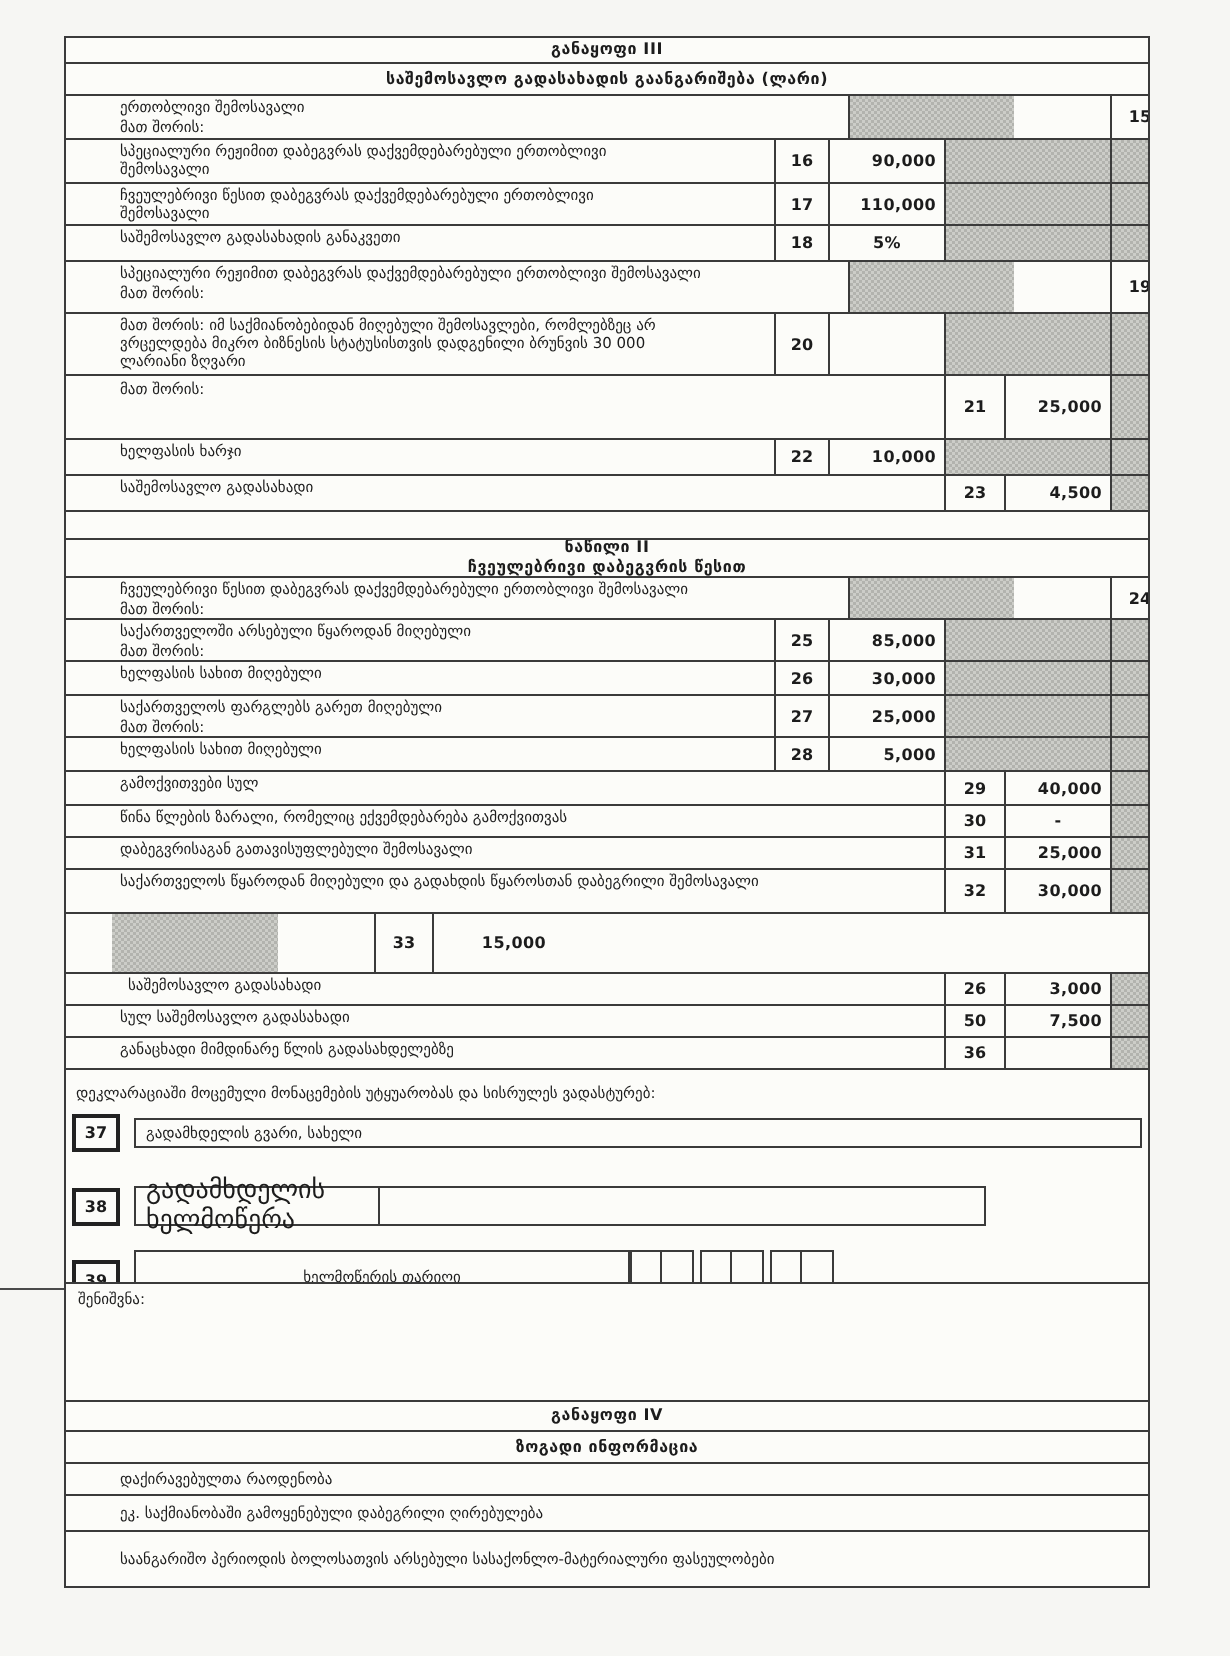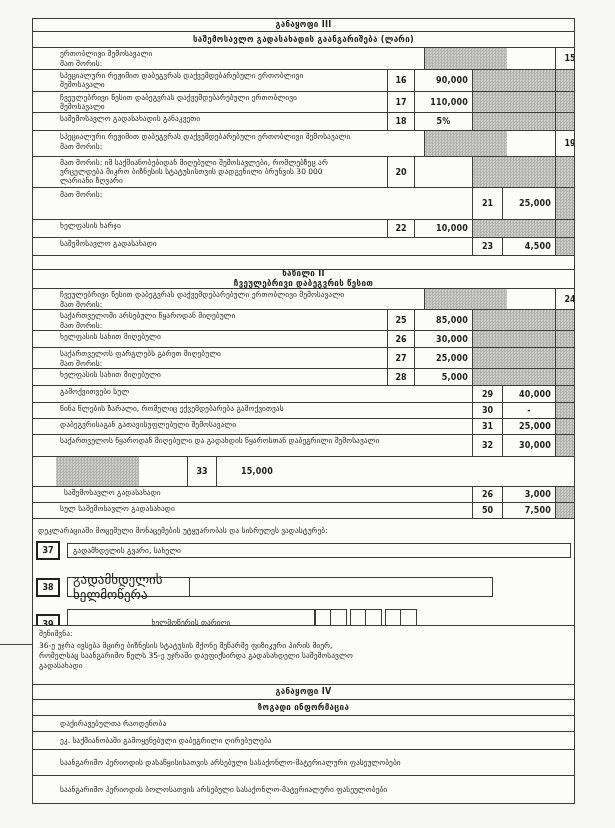--- a/index.html
+++ b/index.html
@@ -283,20 +283,28 @@
 
   <div class="row" style="height:16px">
     <div class="cell lab wLB">
       <div>სულ საშემოსავლო გადასახადი</div>
     </div>
     <div class="cell num wNB">50</div>
     <div class="cell val wVB">7,500</div>
     <div class="cell shade wSC"></div>
   </div>
 
+  <div class="row" style="height:16px">
+    <div class="cell lab wLB">
+      <div>განაცხადი მიმდინარე წლის გადასახდელებზე</div>
+    </div>
+    <div class="cell num wNB">36</div>
+    <div class="cell val wVB"></div>
+    <div class="cell shade wSC"></div>
+  </div>
 
   <div class="row sigzone" style="height:107px;display:block">
     <div class="statement">დეკლარაციაში მოცემული მონაცემების უტყუარობას და სისრულეს ვადასტურებ:</div>
 
     <div class="sigrow">
       <div class="nbox">37</div>
       <div class="field f37">
         <span>გადამხდელის გვარი, სახელი</span>
       </div>
     </div>
@@ -321,40 +329,35 @@
         <div class="datecell"></div>
         <div class="dategap"></div>
         <div class="datecell first"></div>
         <div class="datecell"></div>
       </div>
     </div>
   </div>
 
   <div class="row notezone" style="height:59px;display:block">
     <div class="ntitle">შენიშვნა:</div>
-    <div class="ntext">36-ე უჯრა ივსება მცირე ბიზნესის სტატუსის მქონე მეწარმე ფიზიკური პირის მიერ, რომელსაც საანგარიშო წელს 35-ე უჯრაში დაუფიქსირდა გადასახდელი საშემოსავლო გადასახადი</div>
   </div>
 
   <div class="row hdr" style="height:15px">
     <span>განაყოფი IV</span>
   </div>
   <div class="row hdr" style="height:16px">
     <span>ზოგადი ინფორმაცია</span>
   </div>
 
   <div class="row inforow" style="height:16px">
     <div class="cell lab wIL">დაქირავებულთა რაოდენობა</div>
     <div class="cell emptyval wIV"></div>
   </div>
   <div class="row inforow" style="height:18px">
     <div class="cell lab wIL">ეკ. საქმიანობაში გამოყენებული დაბეგრილი ღირებულება</div>
     <div class="cell emptyval wIV"></div>
   </div>
-  <div class="row inforow" style="height:26px">
-    <div class="cell lab wIL">საანგარიშო პერიოდის დასაწყისისათვის არსებული სასაქონლო-მატერიალური ფასეულობები</div>
-    <div class="cell emptyval wIV"></div>
-  </div>
   <div class="row inforow" style="height:27px">
     <div class="cell lab wIL">საანგარიშო პერიოდის ბოლოსათვის არსებული სასაქონლო-მატერიალური ფასეულობები</div>
     <div class="cell emptyval wIV"></div>
   </div>
 
 </div>
 
 </body></html>

